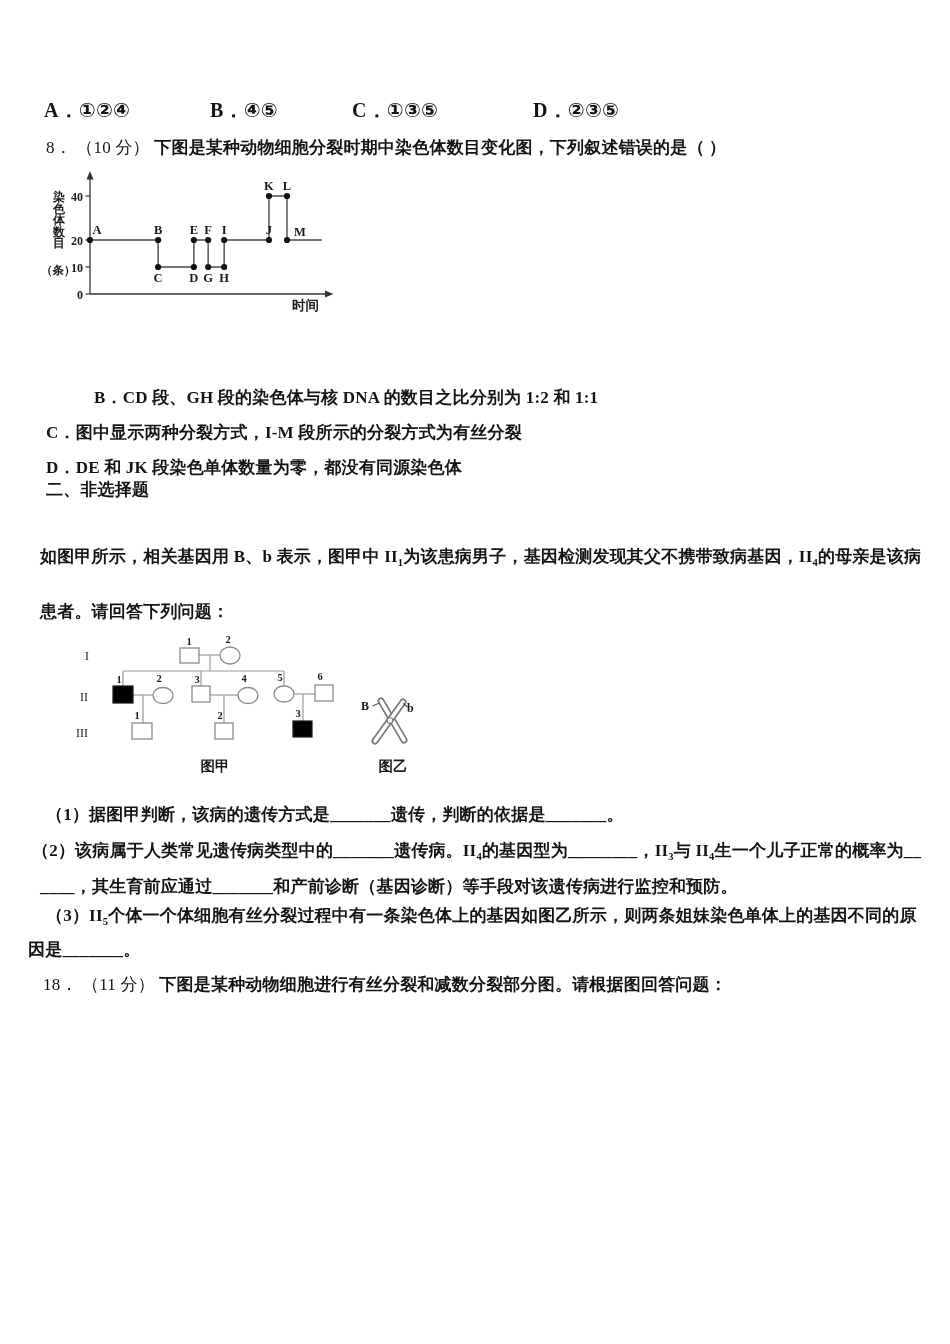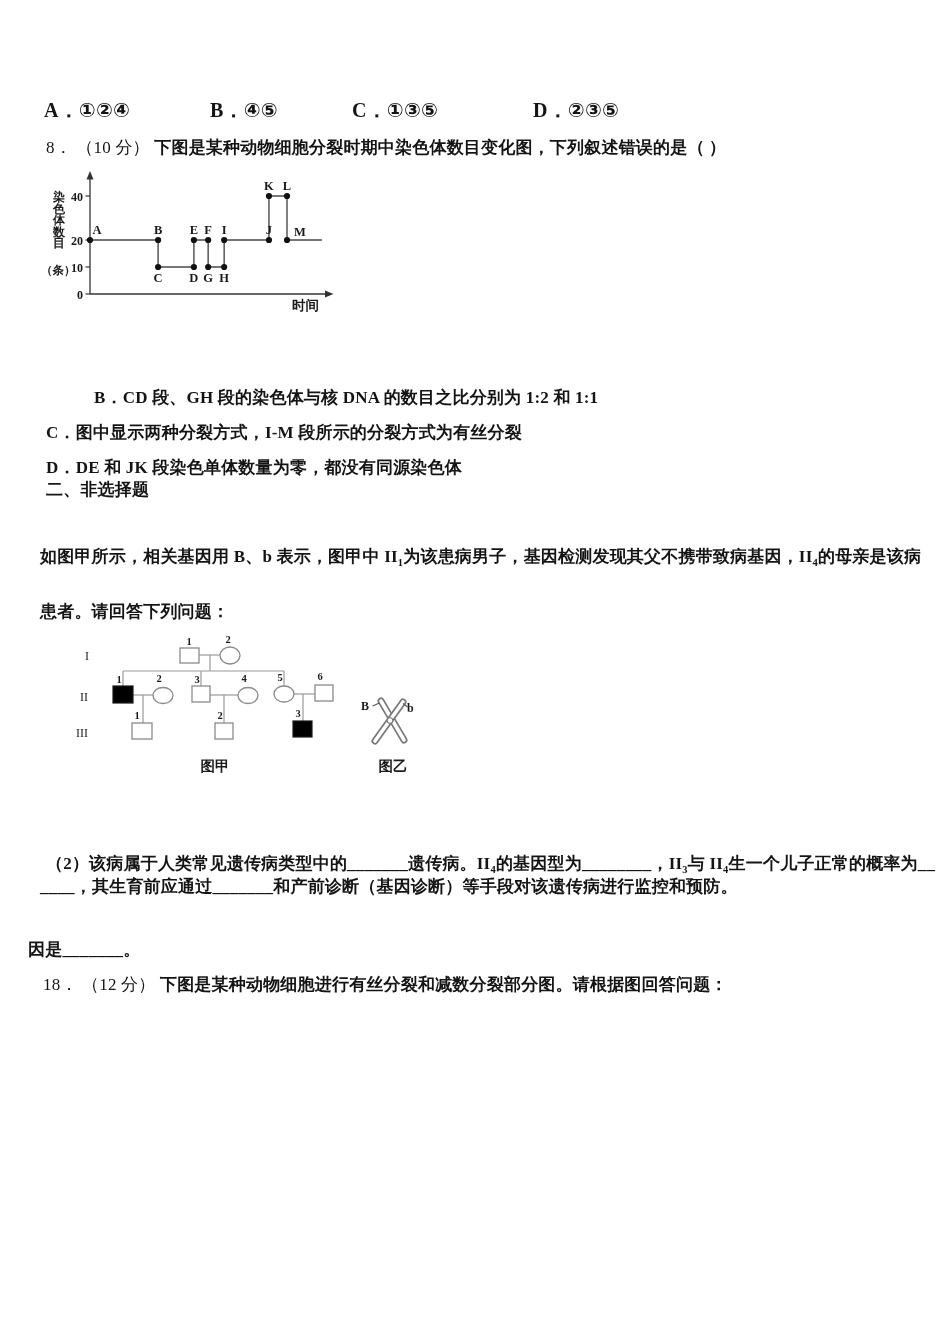--- a/index.html
+++ b/index.html
@@ -154,25 +154,29 @@
       <line x1="312.5" y1="78" x2="319.5" y2="75" stroke="#555555" stroke-width="1.1"></line>
       <line x1="343" y1="75.5" x2="347.5" y2="79" stroke="#555555" stroke-width="1.1"></line>
       <text x="301" y="82" font-size="12" font-weight="bold">B</text>
       <text x="347" y="84" font-size="12" font-weight="bold">b</text>
     </g>
 
     <text x="155" y="143" font-size="14.5" font-weight="bold" text-anchor="middle">图甲</text>
     <text x="333" y="143" font-size="14.5" font-weight="bold" text-anchor="middle">图乙</text>
   </svg>
 
-  <div class="line b" style="top:841px;left:46px;margin-top:13px;">
+  <div class="line b" style="top:805px;left:46px;">（1）据图甲判断，该病的遗传方式是_______遗传，判断的依据是_______。</div>
+  <div class="line b" style="top:841px;left:32px;">
     <span>（2）该病属于人类常见遗传病类型中的_______遗传病。II</span><sub>4</sub><span>的基因型为________，II</span><sub>3</sub><span>与 II</span><sub>4</sub><span>生一个儿子正常的概率为__</span>
   </div>
   <div class="line b" style="top:877px;left:40px;">____，其生育前应通过_______和产前诊断（基因诊断）等手段对该遗传病进行监控和预防。</div>
+  <div class="line b" style="top:906px;left:46px;">
+    <span>（3）II</span><sub>5</sub><span>个体一个体细胞有丝分裂过程中有一条染色体上的基因如图乙所示，则两条姐妹染色单体上的基因不同的原</span>
+  </div>
   <div class="line b" style="top:940px;left:28px;">因是_______。</div>
 
   <div class="line" style="top:975px;left:43px;">
     <span class="num">18．</span>
-    <span class="num">（12 分）</span>
+    <span class="num">（11 分）</span>
     <span class="b">下图是某种动物细胞进行有丝分裂和减数分裂部分图。请根据图回答问题：</span>
   </div>
 
 </div>
 
 </body></html>

